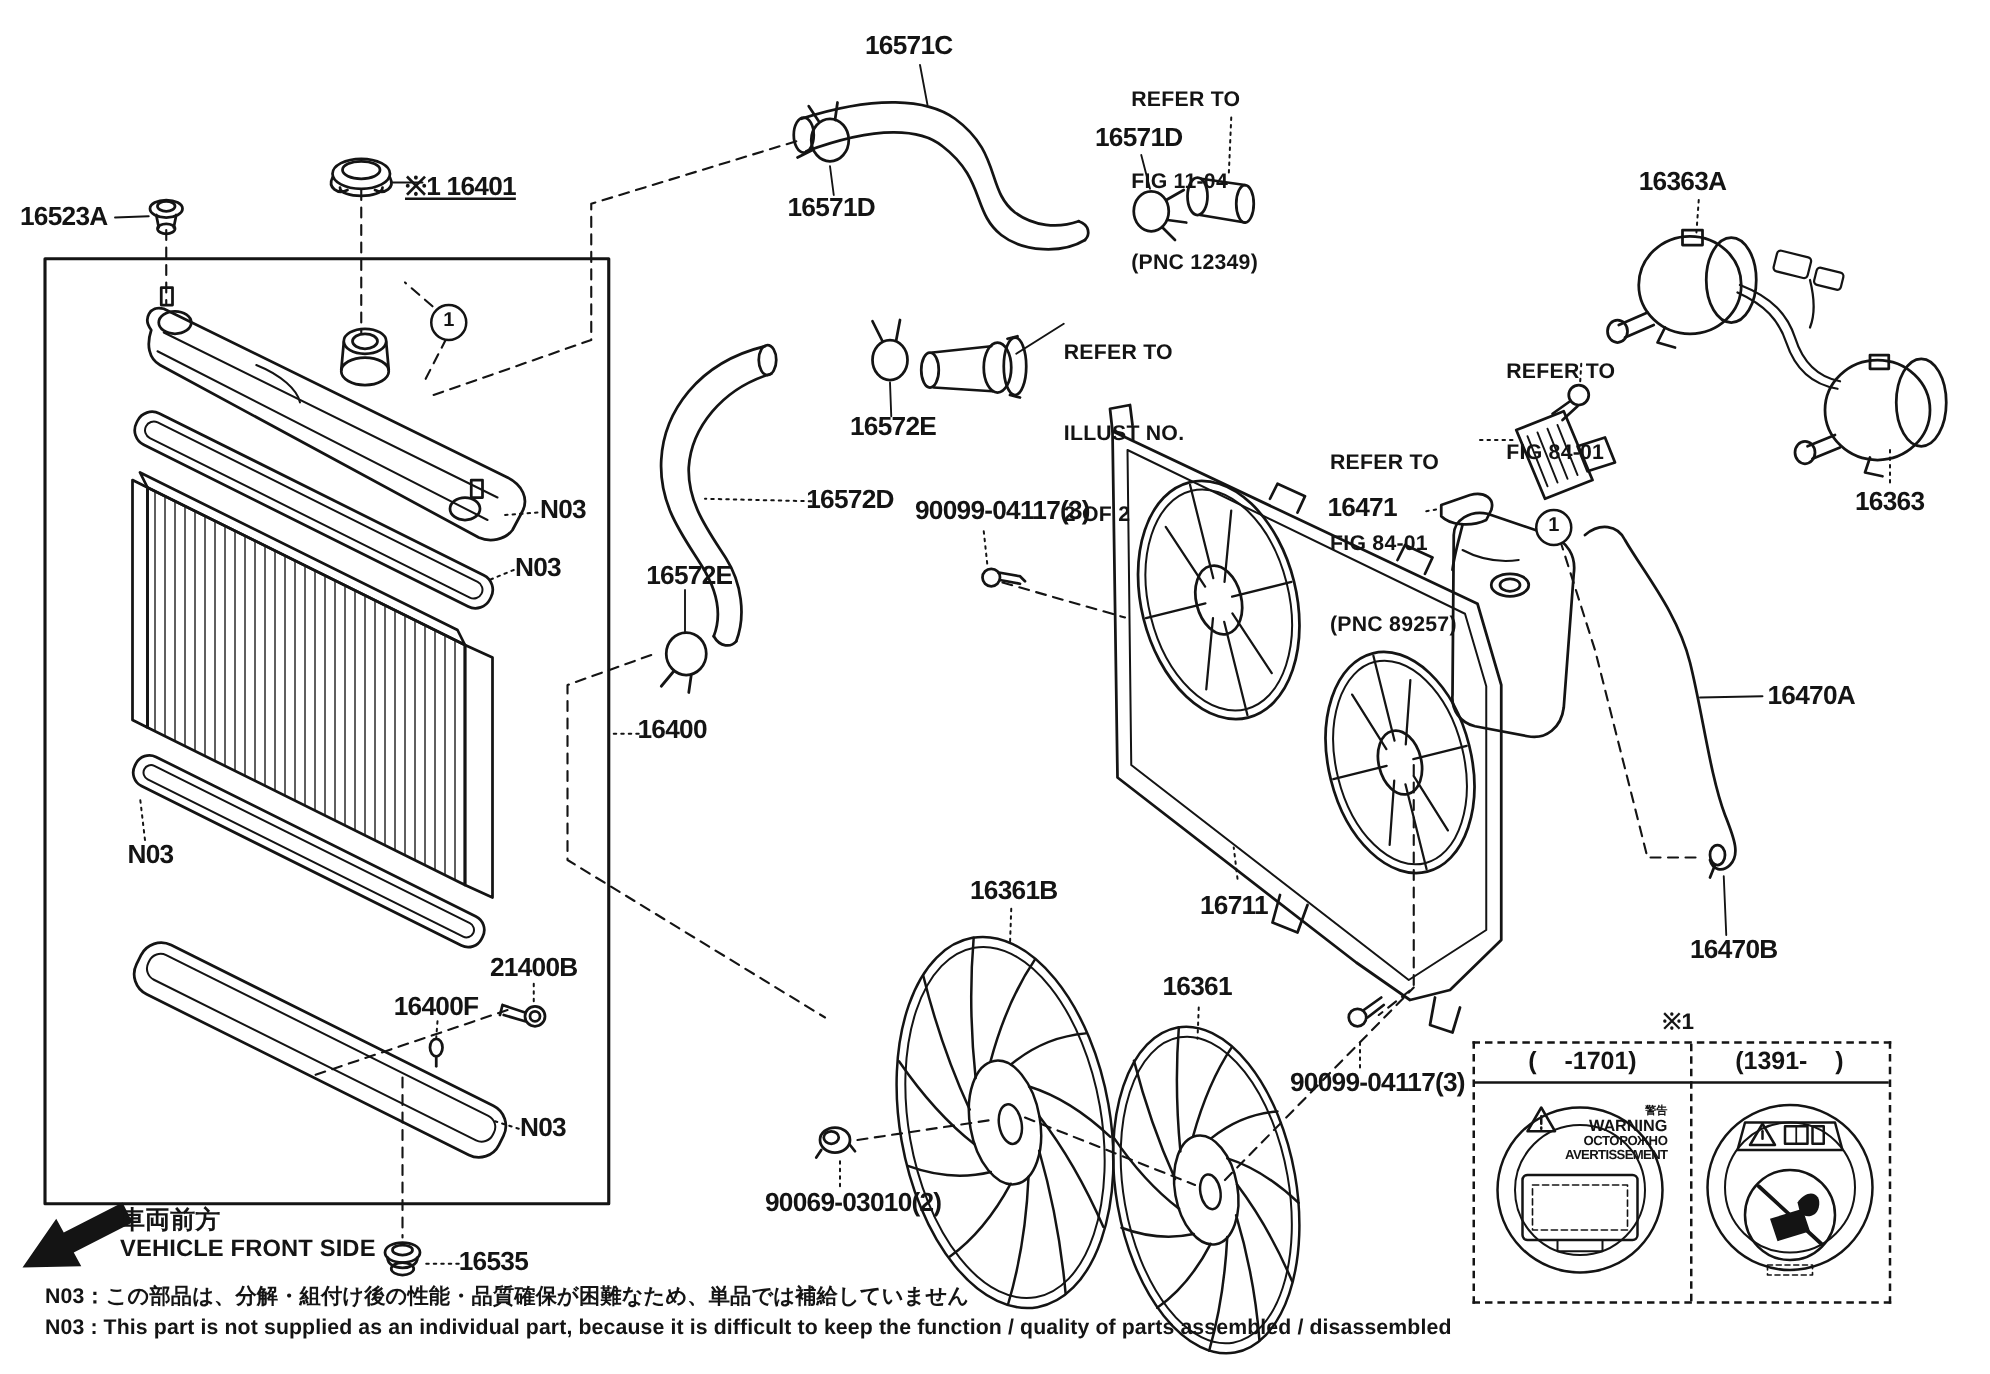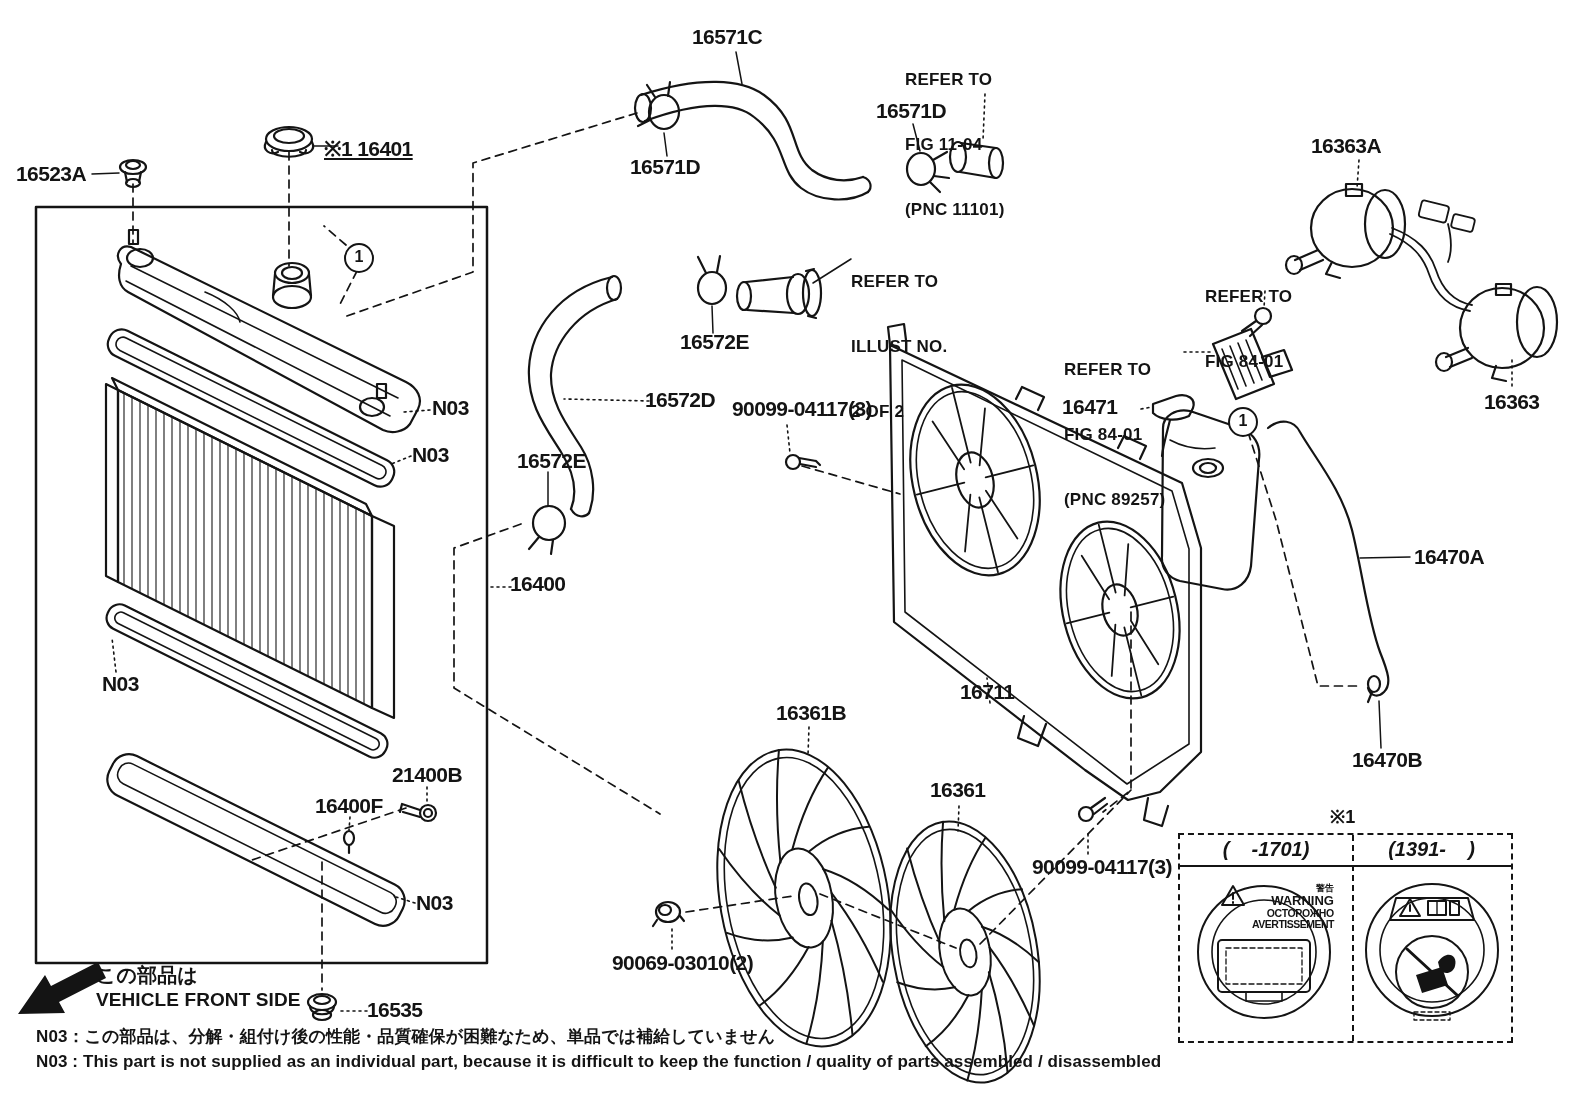--- a/index.html
+++ b/index.html
@@ -9,21 +9,21 @@
   .lbl{position:absolute;z-index:3;white-space:pre;color:#141414;}
   .pn{font-weight:bold;font-size:21px;letter-spacing:-0.6px;}
   .ref{font-weight:bold;font-size:17px;line-height:1.28;letter-spacing:0.2px;}
   .note{font-weight:bold;font-size:17px;letter-spacing:0.1px;}
   .code{font-weight:bold;font-size:18px;margin-top:44px;}
   .circ{position:absolute;z-index:3;width:26px;height:26px;border:2.5px solid #141414;border-radius:50%;
         text-align:center;line-height:23px;font-weight:bold;font-size:16px;background:#fff;}
   .vtable{position:absolute;z-index:2;left:1178px;top:833px;width:335px;height:210px;
           border:2.5px dashed #141414;box-sizing:border-box;}
   .vtable .hdr{display:flex;height:30px;border-bottom:2.5px solid #141414;}
-  .vtable .hcell{flex:0 0 172px;text-align:center;font-weight:bold;font-size:20px;line-height:28px;white-space:pre;font-style:italic;}
+  .vtable .hcell{flex:0 0 172px;text-align:center;font-weight:bold;font-size:20px;line-height:28px;white-space:pre;}
   .vtable .hcell.right{flex:1 1 auto;}
   .vtable .vdiv{position:absolute;left:172px;top:0;width:0;height:100%;border-left:2.5px dashed #141414;}
   .captext{position:absolute;z-index:3;text-align:right;font-weight:bold;line-height:1.08;}
   .captext .t1{font-size:9px;}
   .captext .t2{font-size:13px;}
   .captext .t3{font-size:10.5px;letter-spacing:-0.3px;}
   .captext .t4{font-size:10.5px;letter-spacing:-0.5px;}
 </style>
 </head>
 <body>
@@ -351,55 +351,55 @@
   <div class="lbl pn" style="left:680px;top:330px;">16572E</div>
   <div class="lbl pn" style="left:645px;top:388px;">16572D</div>
   <div class="lbl pn" style="left:517px;top:449px;">16572E</div>
   <div class="lbl pn" style="left:510px;top:572px;">16400</div>
   <div class="lbl pn" style="left:732px;top:397px;">90099-04117(3)</div>
   <div class="lbl pn" style="left:1062px;top:395px;">16471</div>
   <div class="lbl pn" style="left:1311px;top:134px;">16363A</div>
   <div class="lbl pn" style="left:1484px;top:390px;">16363</div>
   <div class="lbl pn" style="left:1414px;top:545px;">16470A</div>
   <div class="lbl pn" style="left:1352px;top:748px;">16470B</div>
-  <div class="lbl pn" style="left:960px;top:680px;">16711</div>
+  <div class="lbl pn" style="left:960px;top:713px;">16711</div>
   <div class="lbl pn" style="left:776px;top:701px;">16361B</div>
   <div class="lbl pn" style="left:930px;top:778px;">16361</div>
   <div class="lbl pn" style="left:612px;top:951px;">90069-03010(2)</div>
   <div class="lbl pn" style="left:1032px;top:855px;">90099-04117(3)</div>
   <div class="lbl pn" style="left:392px;top:763px;">21400B</div>
   <div class="lbl pn" style="left:315px;top:794px;">16400F</div>
   <div class="lbl pn" style="left:367px;top:998px;">16535</div>
   <div class="lbl pn" style="left:432px;top:396px;">N03</div>
   <div class="lbl pn" style="left:412px;top:443px;">N03</div>
   <div class="lbl pn" style="left:102px;top:672px;">N03</div>
   <div class="lbl pn" style="left:416px;top:891px;">N03</div>
 
   <div class="circ" style="left:344px;top:243px;">1</div>
   <div class="circ" style="left:1228px;top:407px;">1</div>
 
   <div class="lbl ref" style="left:905px;top:25px;">
     <div>REFER TO</div>
     <div>FIG 11-04</div>
-    <div>(PNC 11101)</div>
+    <div>(PNC 12349)</div>
   </div>
   <div class="lbl ref" style="left:851px;top:227px;">
     <div>REFER TO</div>
     <div>ILLUST NO.</div>
     <div>2 OF 2</div>
   </div>
   <div class="lbl ref" style="left:1205px;top:242px;">
     <div>REFER TO</div>
     <div>FIG 84-01</div>
   </div>
   <div class="lbl ref" style="left:1064px;top:315px;">
     <div>REFER TO</div>
     <div>FIG 84-01</div>
     <div>(PNC 89257)</div>
   </div>
 
-  <div class="lbl note" style="left:96px;top:962px;font-size:20px;">この部品は</div>
+  <div class="lbl note" style="left:96px;top:962px;font-size:20px;">車両前方</div>
   <div class="lbl note" style="left:96px;top:989px;font-size:19px;">VEHICLE FRONT SIDE</div>
   <div class="lbl note" style="left:36px;top:1025px;">N03：この部品は、分解・組付け後の性能・品質確保が困難なため、単品では補給していません</div>
   <div class="lbl note" style="left:36px;top:1052px;">N03 : This part is not supplied as an individual part, because it is difficult to keep the function / quality of parts assembled / disassembled</div>
   <div class="lbl code" style="left:1510px;top:1061px;">166281C</div>
 
 </div>
 
 </body></html>

